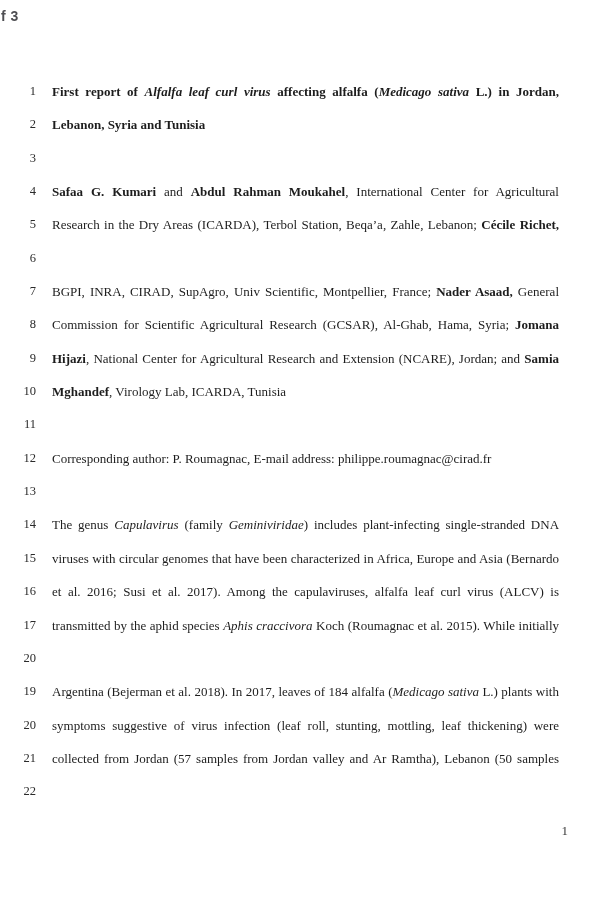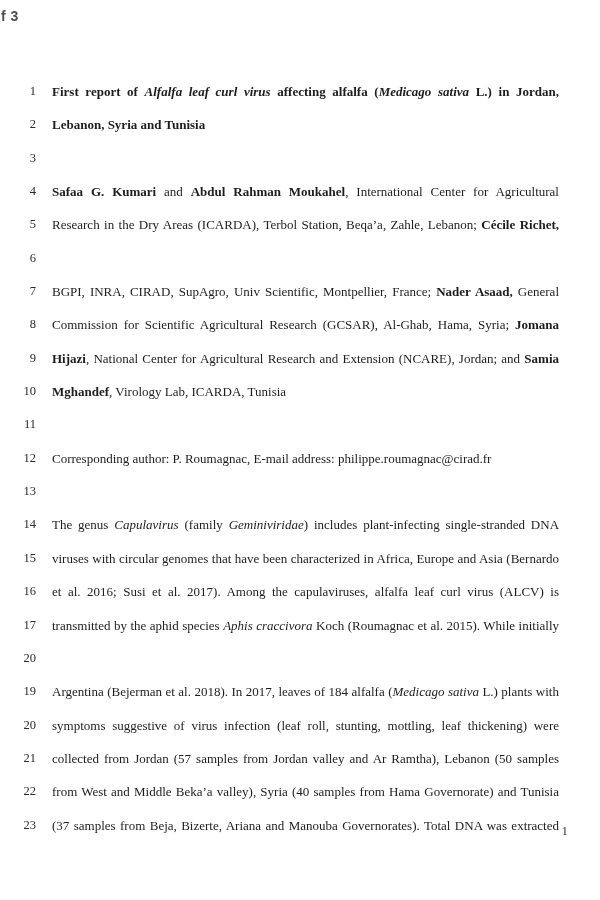--- a/index.html
+++ b/index.html
@@ -153,22 +153,17 @@
       <div class="line just">
         <span class="lnum">20</span>
         <span class="ltext"><span>symptoms suggestive of virus infection (leaf roll, stunting, mottling, leaf thickening) were</span></span>
       </div>
       <div class="line just">
         <span class="lnum">21</span>
         <span class="ltext"><span>collected from Jordan (57 samples from Jordan valley and Ar Ramtha), Lebanon (50 samples</span></span>
       </div>
       <div class="line just">
         <span class="lnum">22</span>
-        <span class="ltext"><span>from West and Middle Beka’a valley), Syria (40 samples from Hama Governorate) and Tunisia</span></span>
-      </div>
-      <div class="line just">
-        <span class="lnum">23</span>
-        <span class="ltext"><span>(37 samples from Beja, Bizerte, Ariana and Manouba Governorates). Total DNA was extracted</span></span>
       </div>
     </div>
 
   <div class="page-num">1</div>
 </div>
 
 </body></html>

